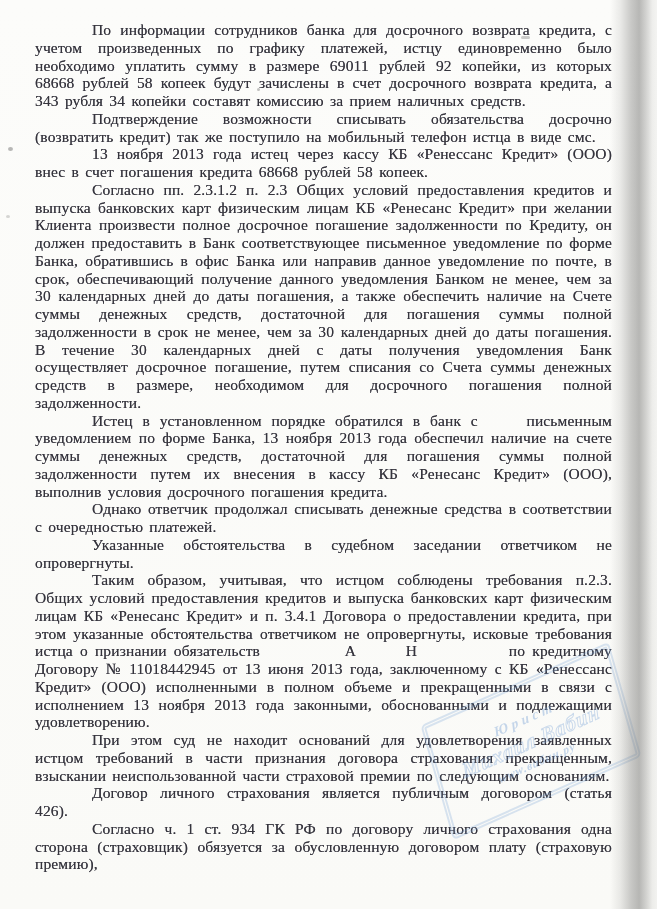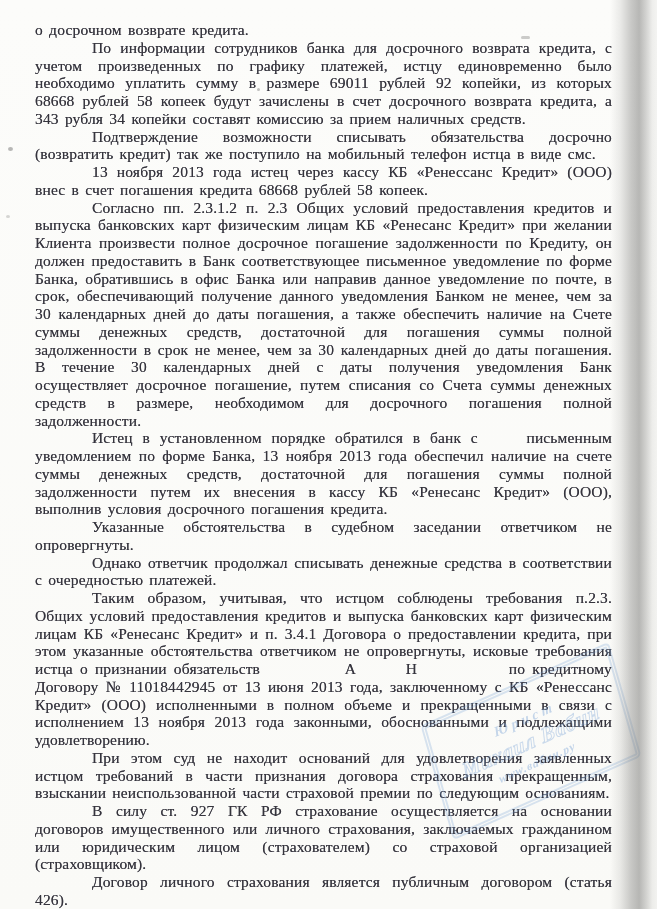--- a/index.html
+++ b/index.html
@@ -73,31 +73,29 @@
   .speck-2 { left: 521px; top: 36px; width: 9px; height: 3px; border-radius: 2px; opacity: 0.5; }
   .speck-3 { left: 6px;  top: 215px; width: 4px; height: 3px; opacity: 0.4; }
   .speck-4 { left: 257px; top: 88px; width: 3px; height: 3px; opacity: 0.6; }
 </style>
 </head>
 <body>
 
 <div class="page">
 
   <div class="text-column" id="paragraphs">
-      <p class="no-indent">о досрочном возврате кредита.</p>
       <p>По информации сотрудников банка для досрочного возврата кредита, с учетом произведенных по графику платежей, истцу единовременно было необходимо уплатить сумму в размере 69011 рублей 92 копейки, из которых 68668 рублей 58 копеек будут зачислены в счет досрочного возврата кредита, а 343 рубля 34 копейки составят комиссию за прием наличных средств.</p>
       <p>Подтверждение возможности списывать обязательства досрочно (возвратить кредит) так же поступило на мобильный телефон истца в виде смс.</p>
       <p>13 ноября 2013 года истец через кассу КБ «Ренессанс Кредит» (ООО) внес в счет погашения кредита 68668 рублей 58 копеек.</p>
       <p>Согласно пп. 2.3.1.2 п. 2.3 Общих условий предоставления кредитов и выпуска банковских карт физическим лицам КБ «Ренесанс Кредит» при желании Клиента произвести полное досрочное погашение задолженности по Кредиту, он должен предоставить в Банк соответствующее письменное уведомление по форме Банка, обратившись в офис Банка или направив данное уведомление по почте, в срок, обеспечивающий получение данного уведомления Банком не менее, чем за 30 календарных дней до даты погашения, а также обеспечить наличие на Счете суммы денежных средств, достаточной для погашения суммы полной задолженности в срок не менее, чем за 30 календарных дней до даты погашения. В течение 30 календарных дней с даты получения уведомления Банк осуществляет досрочное погашение, путем списания со Счета суммы денежных средств в размере, необходимом для досрочного погашения полной задолженности.</p>
       <p>Истец в установленном порядке обратился в банк с&nbsp;&nbsp;&nbsp;&nbsp; письменным уведомлением по форме Банка, 13 ноября 2013 года обеспечил наличие на счете суммы денежных средств, достаточной для погашения суммы полной задолженности путем их внесения в кассу КБ «Ренесанс Кредит» (ООО), выполнив условия досрочного погашения кредита.</p>
+      <p>Однако ответчик продолжал списывать денежные средства в соответствии с очередностью платежей.</p>
       <p>Указанные обстоятельства в судебном заседании ответчиком не опровергнуты.</p>
-      <p>Однако ответчик продолжал списывать денежные средства в соответствии с очередностью платежей.</p>
       <p>Таким образом, учитывая, что истцом соблюдены требования п.2.3. Общих условий предоставления кредитов и выпуска банковских карт физическим лицам КБ «Ренесанс Кредит» и п. 3.4.1 Договора о предоставлении кредита, при этом указанные обстоятельства ответчиком не опровергнуты, исковые требования истца о признании обязательств&nbsp;&nbsp;&nbsp;&nbsp;&nbsp;&nbsp;&nbsp;&nbsp;&nbsp;&nbsp;&nbsp;&nbsp;А&nbsp;&nbsp;&nbsp;&nbsp;&nbsp;&nbsp;&nbsp;Н&nbsp;&nbsp;&nbsp;&nbsp;&nbsp;&nbsp;&nbsp;&nbsp;&nbsp;&nbsp;&nbsp;&nbsp; по кредитному Договору № 11018442945 от 13 июня 2013 года, заключенному с КБ «Ренессанс Кредит» (ООО) исполненными в полном объеме и прекращенными в связи с исполнением 13 ноября 2013 года законными, обоснованными и подлежащими удовлетворению.</p>
       <p>При этом суд не находит оснований для удовлетворения заявленных истцом требований в части признания договора страхования прекращенным, взыскании неиспользованной части страховой премии по следующим основаниям.</p>
-      <p>В силу ст. 927 ГК РФ страхование осуществляется на основании договоров имущественного или личного страхования, заключаемых гражданином или юридическим лицом (страхователем) со страховой организацией (страховщиком).</p>
       <p>Договор личного страхования является публичным договором (статья 426).</p>
       <p>Согласно ч. 1 ст. 934 ГК РФ по договору личного страхования одна сторона (страховщик) обязуется за обусловленную договором плату (страховую премию),</p>
     </div>
 
   <div class="watermark">
     <div class="wm-line wm-top">Юрист</div>
     <div class="wm-line wm-main">Михаил Вабин</div>
     <div class="wm-line wm-url">www.вабин.ру</div>
   </div>
 

